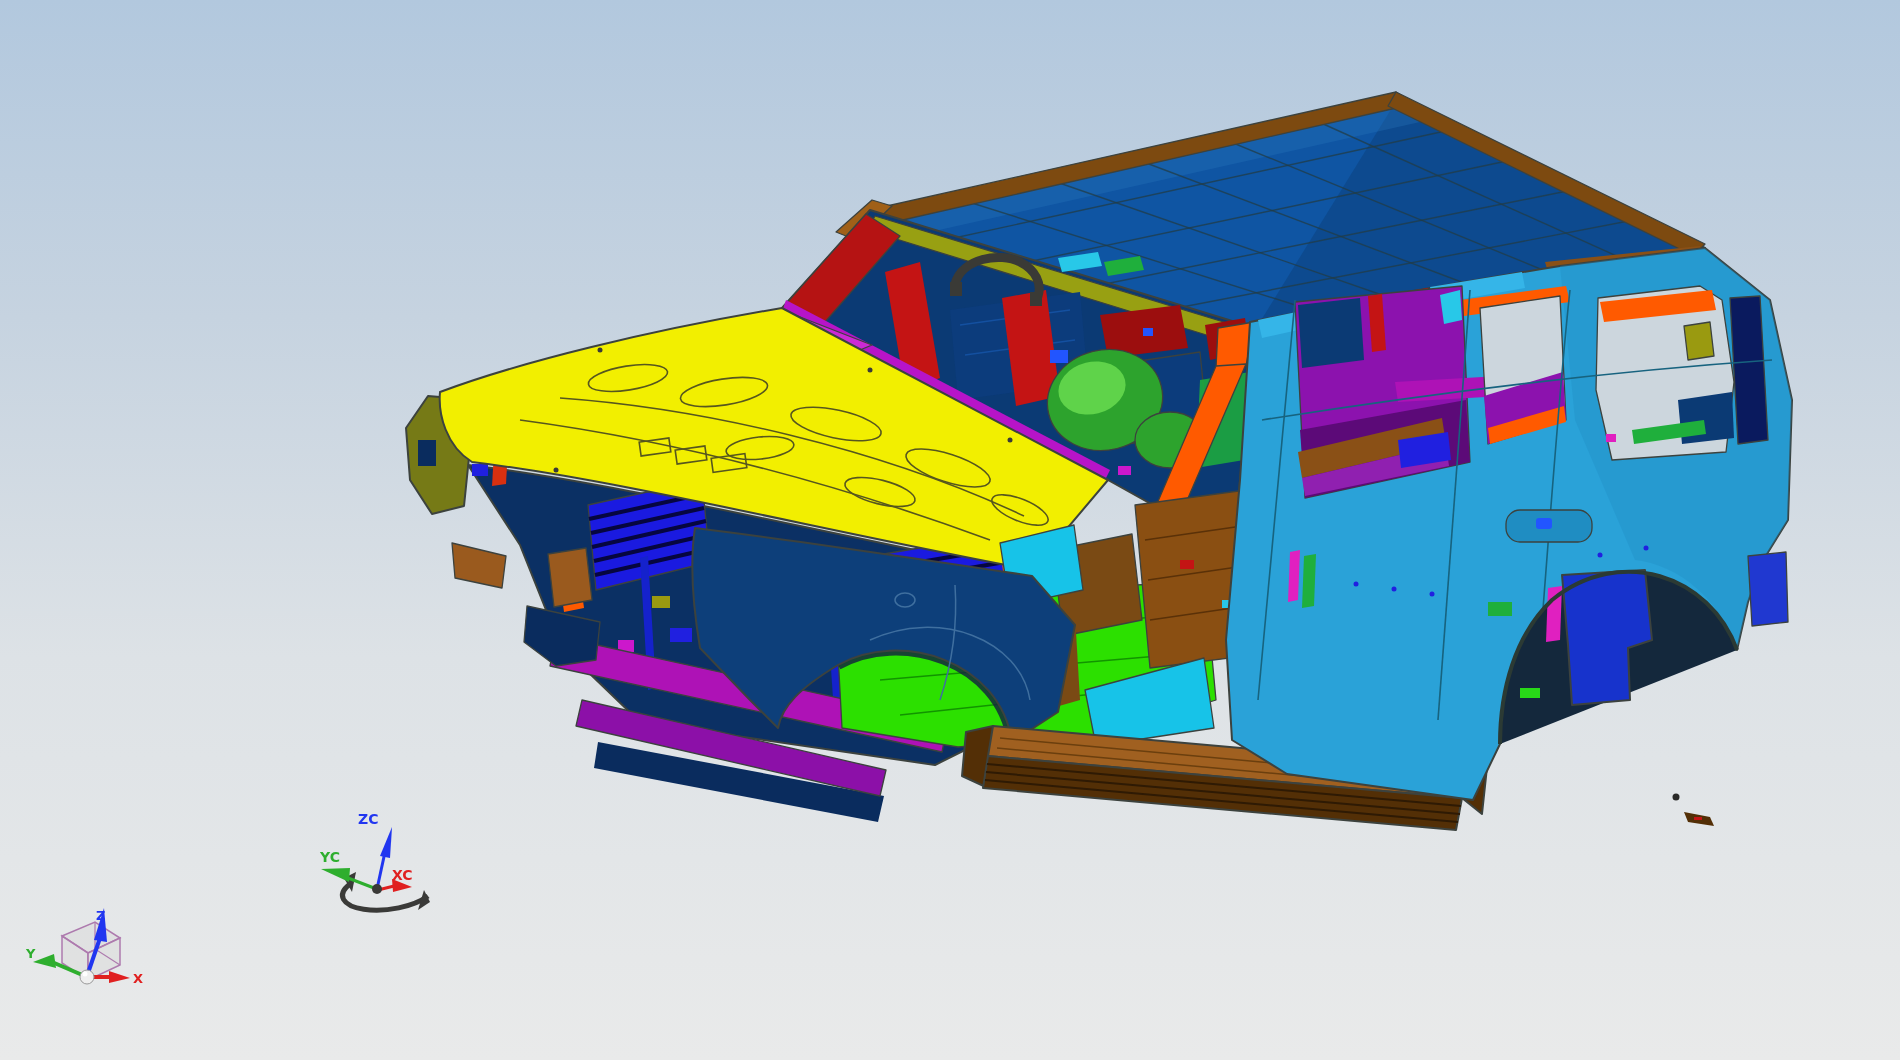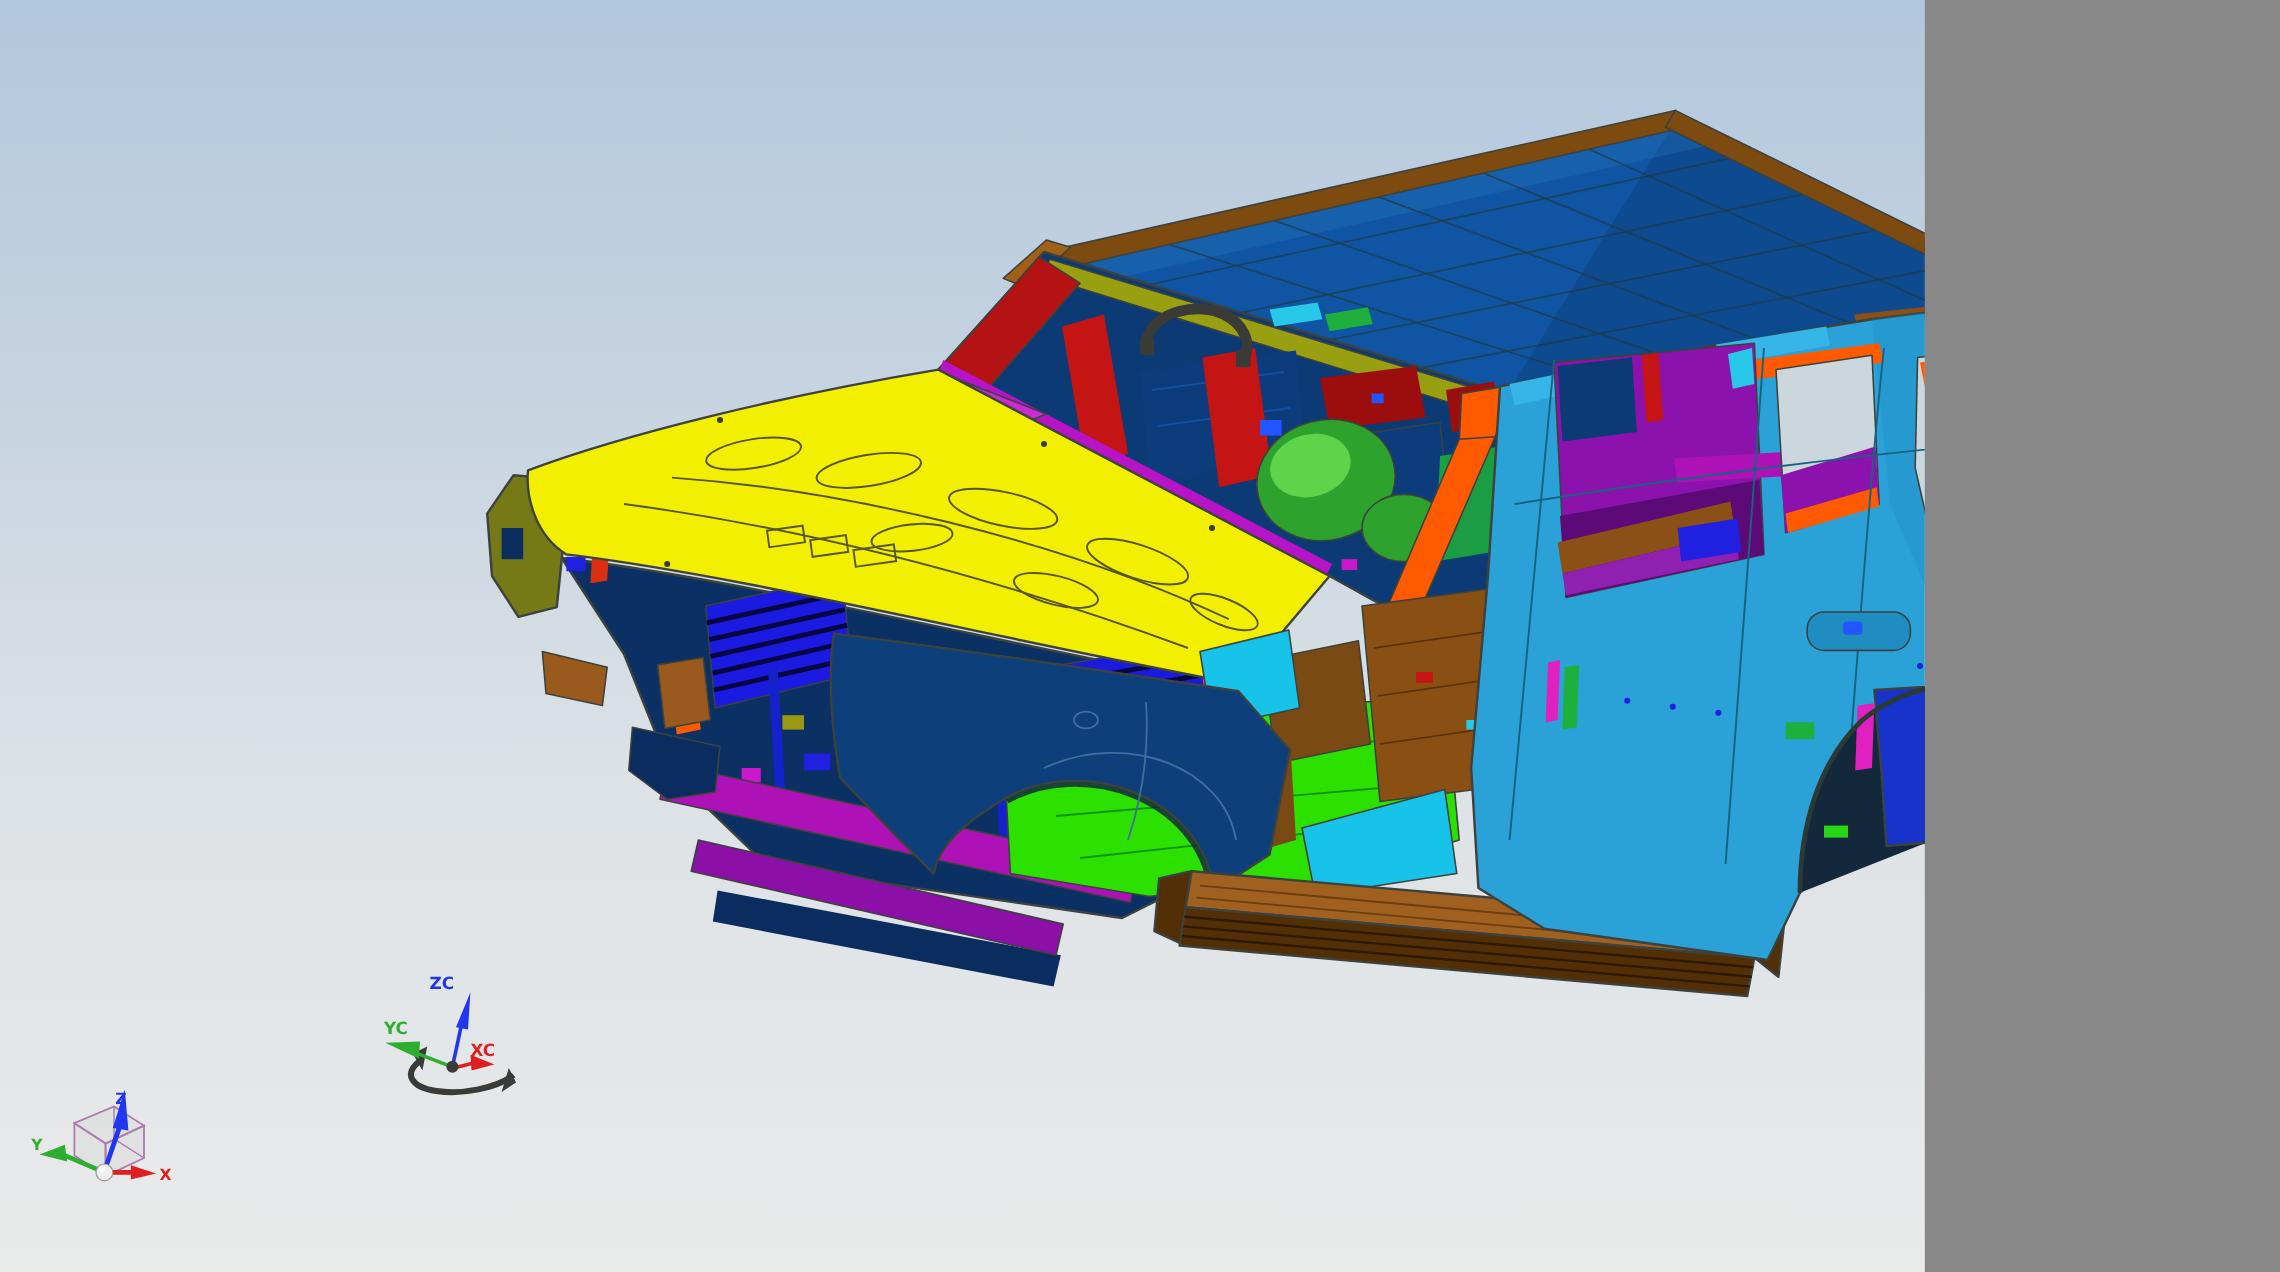--- a/index.html
+++ b/index.html
@@ -1,17 +1,17 @@
 <!DOCTYPE html>
 <html><head>
 <meta charset="utf-8">
 <style>
   html,body{margin:0;padding:0;background:#888;}
   .stage{
-    position:relative;width:1604px;height:1060px;overflow:hidden;
+    position:relative;width:1900px;height:1060px;overflow:hidden;
     background:linear-gradient(180deg,#b2c8de 0%,#c6d3e0 30%,#dde2e6 62%,#e9eaea 100%);
     font-family:"DejaVu Sans", sans-serif;
   }
   svg{position:absolute;left:0;top:0;}
   .ol{stroke:#3c423e;stroke-width:2;stroke-linejoin:round;}
   .ol1{stroke:#3c423e;stroke-width:1.3;stroke-linejoin:round;}
   .noline{stroke:none;}
   .seamlight{fill:none;stroke:#3f6f9f;stroke-width:1.5;}
   .seamcyan{fill:none;stroke:#17637f;stroke-width:1.6;}
   .hoodline{fill:none;stroke:#56561e;stroke-width:1.6;}

